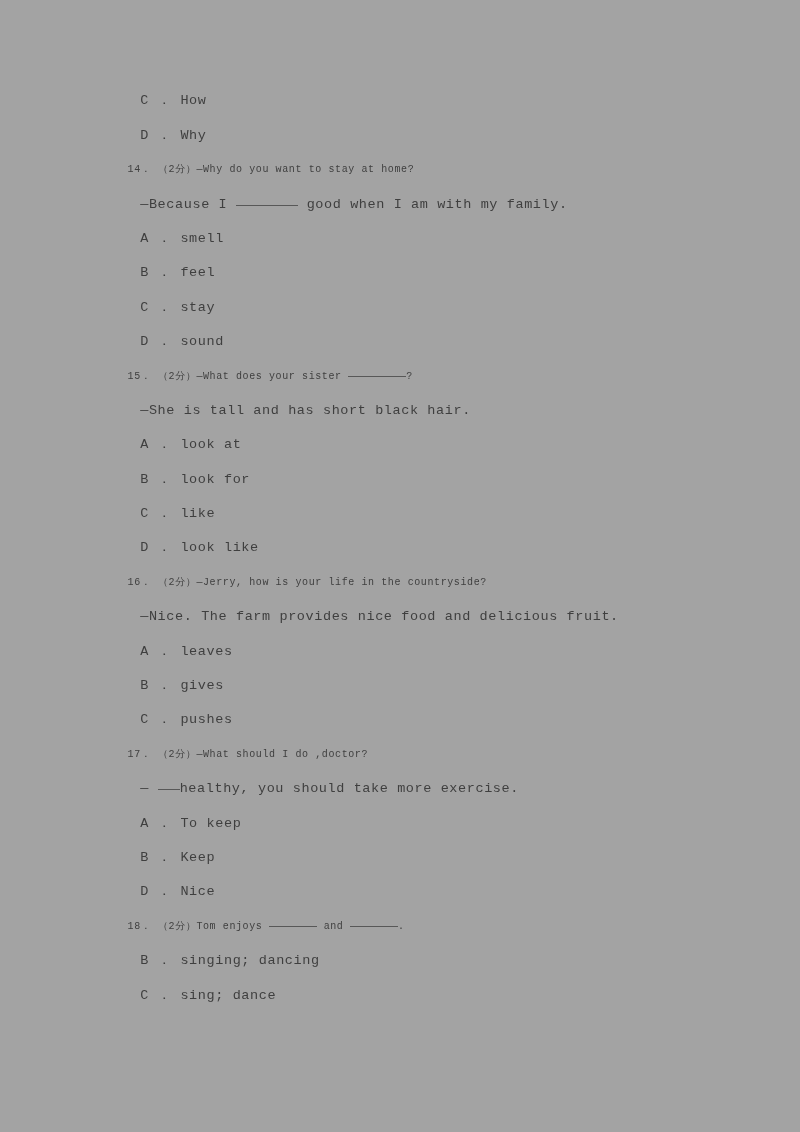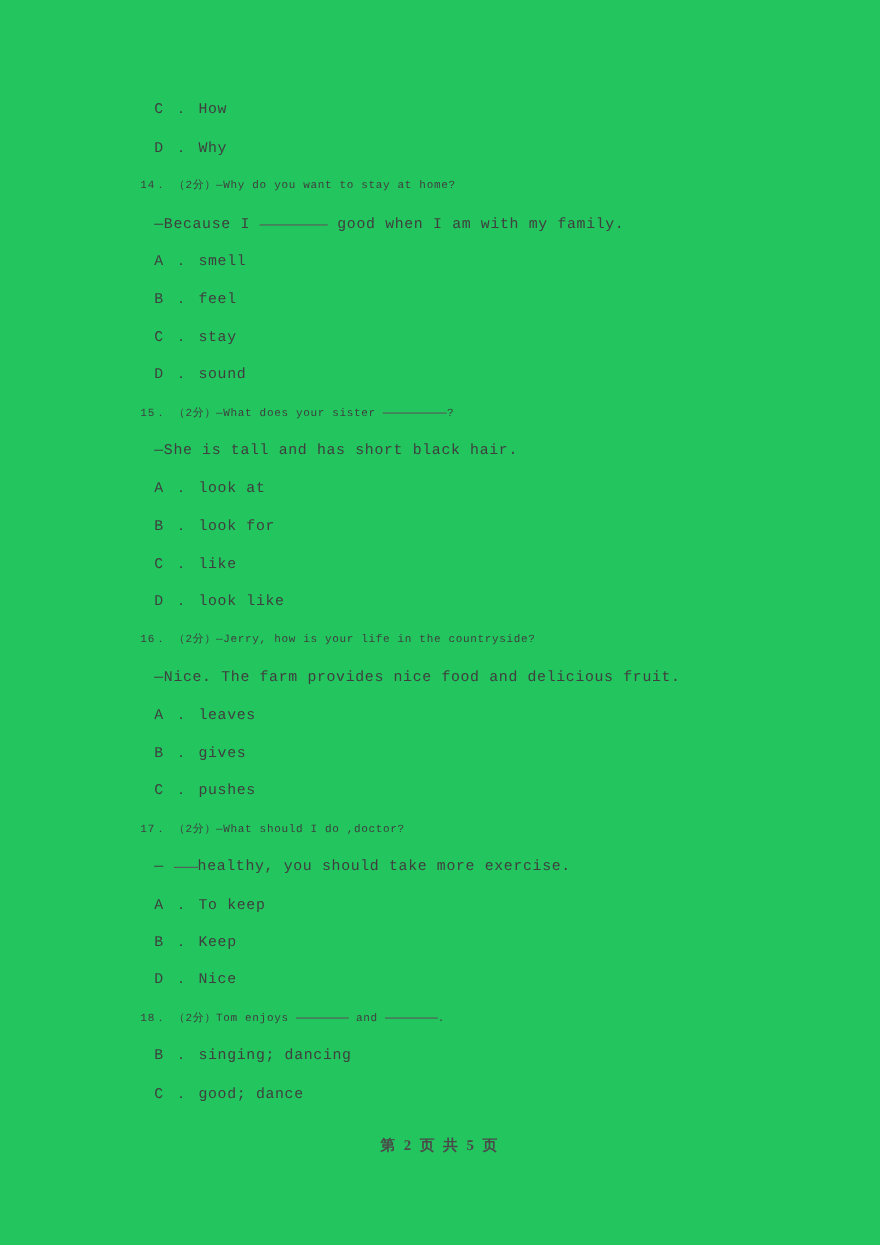--- a/index.html
+++ b/index.html
@@ -13,21 +13,21 @@
     position: relative;
     overflow: hidden;
     font-family: "Liberation Mono", "DejaVu Sans Mono", monospace;
     color: #3a3a3a;
     -webkit-font-smoothing: antialiased;
   }
 
   .page {
     position: absolute;
     inset: 0;
-    background: #22c55e;
+    background: #a3a3a3;
   }
 
   .content {
     position: absolute;
     left: 88px;
     top: 50px;
     width: 660px;
   }
 
   .line {
@@ -175,22 +175,19 @@
     <div class="line q">
       <span>18． （2分）Tom enjoys </span><span class="blank w-short"></span><span> and </span><span class="blank w-short"></span><span>.</span>
     </div>
 
 
     <div class="line opt">
       <span>B ． singing; dancing</span>
     </div>
 
     <div class="line opt">
-      <span>C ． good; dance</span>
+      <span>C ． sing; dance</span>
     </div>
 
   </div>
 
-  <div class="footer">
-    <span>第 2 页 共 5 页</span>
-  </div>
 
 </div>
 
 </body></html>

